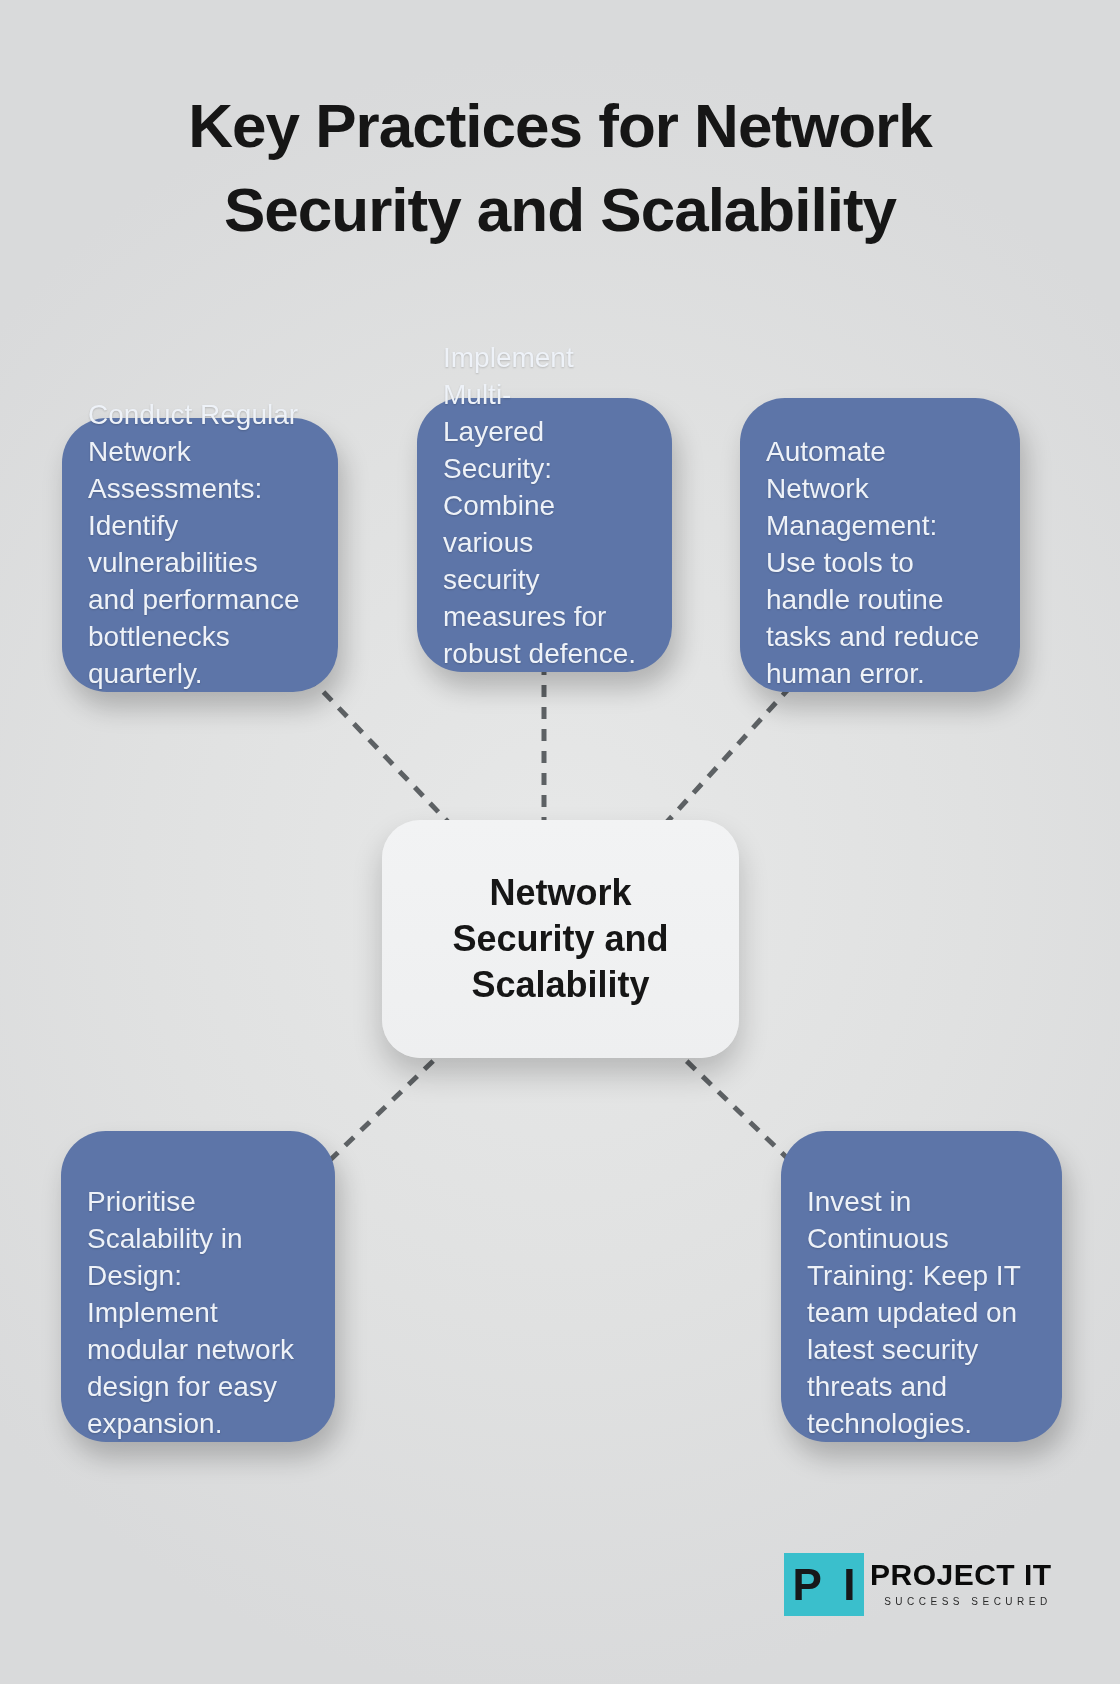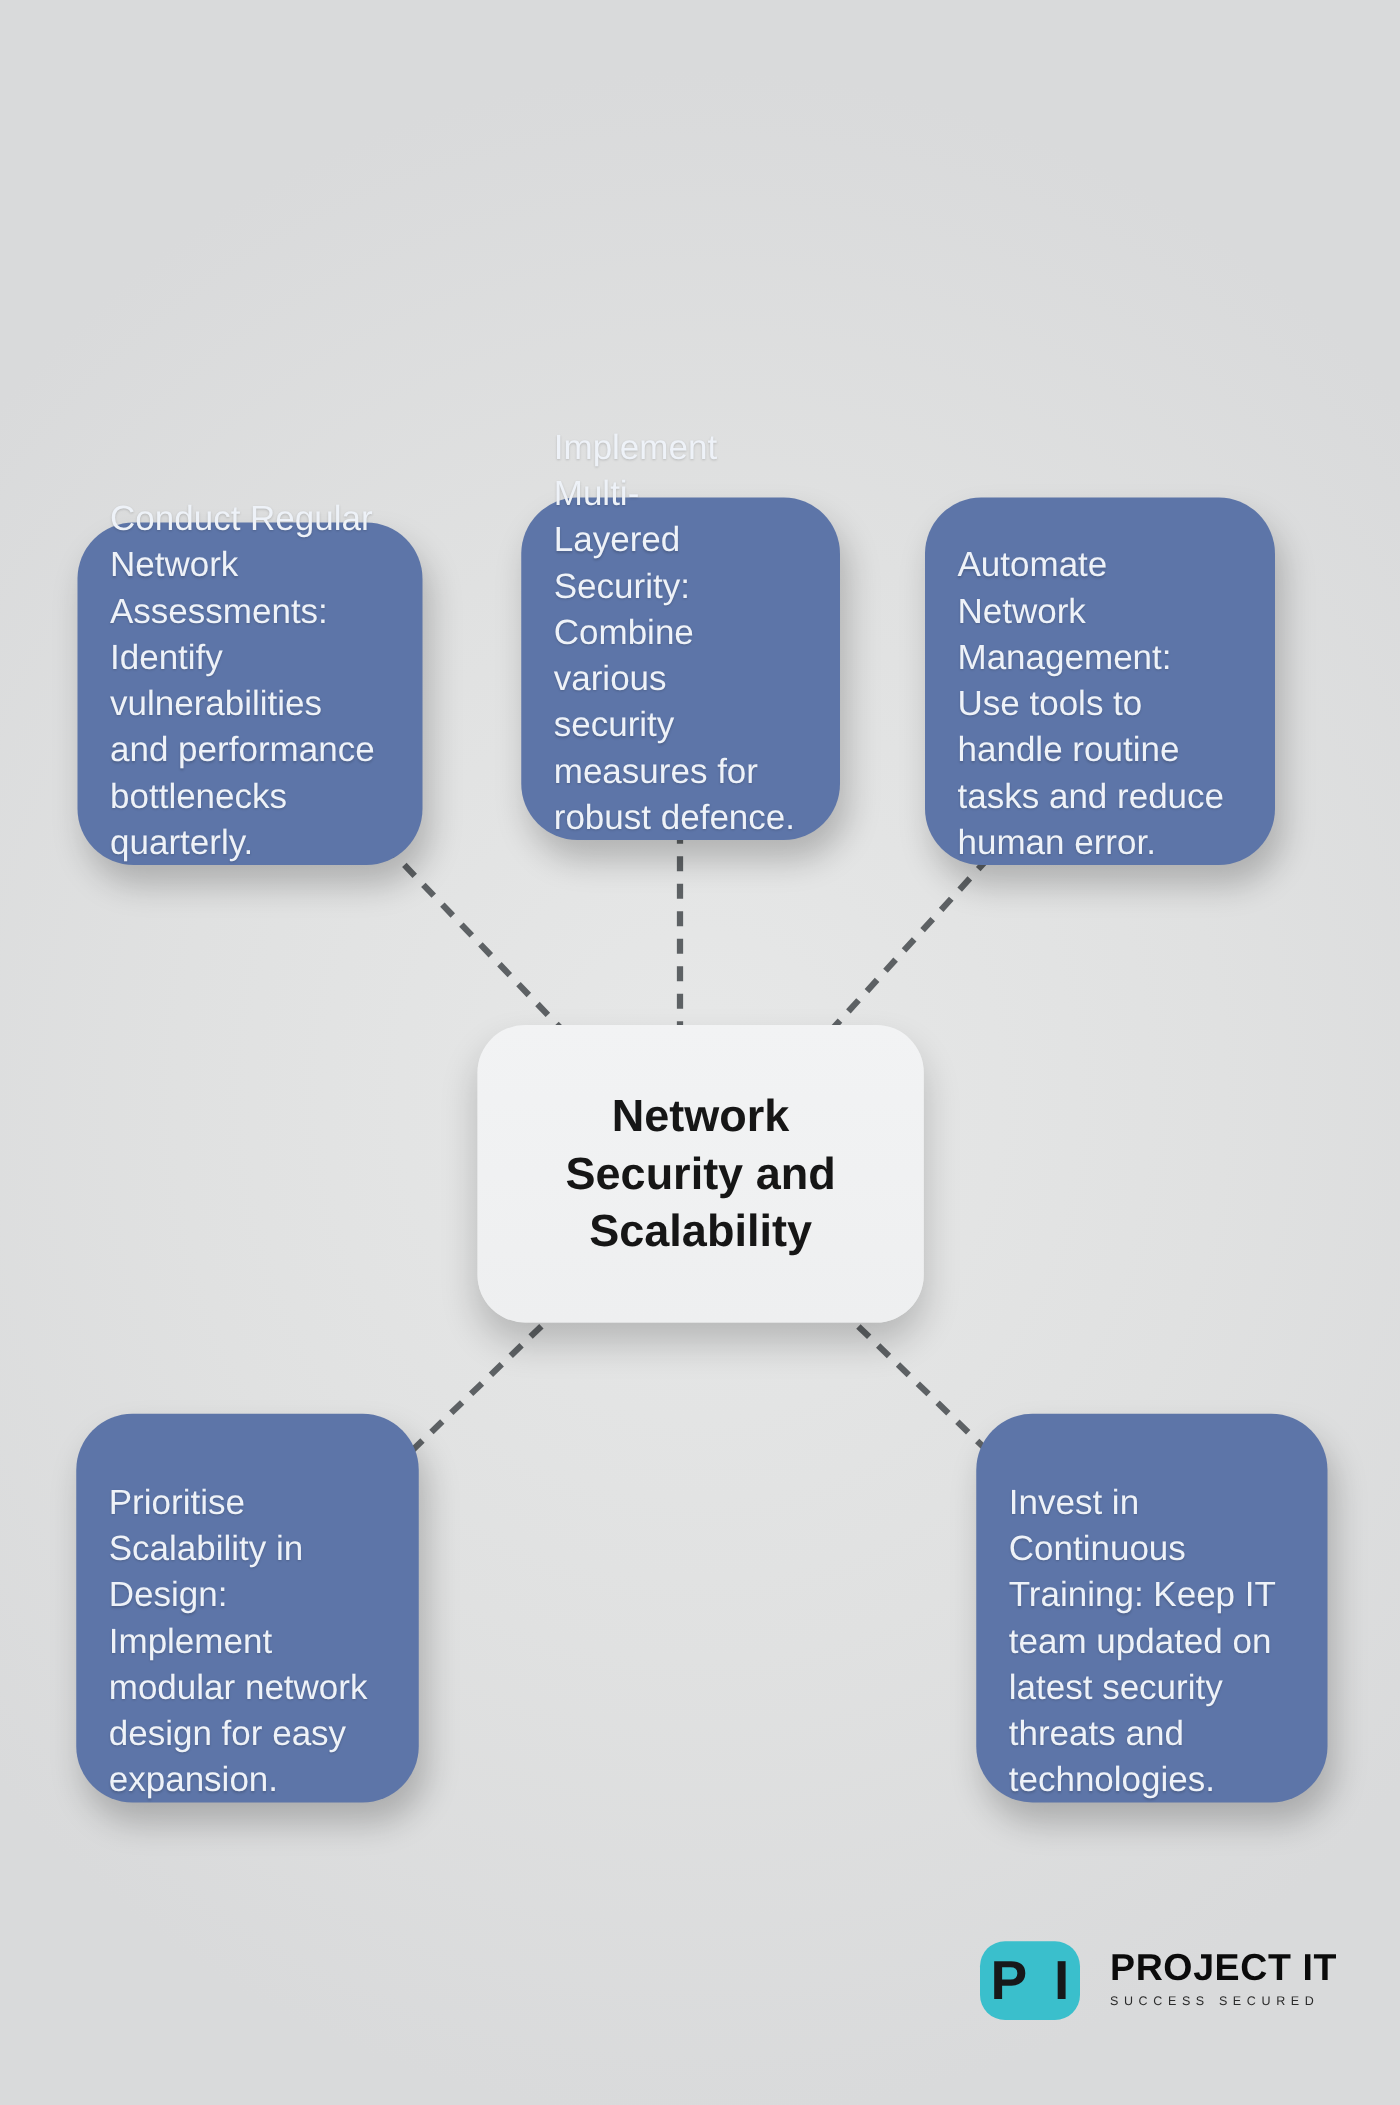--- a/index.html
+++ b/index.html
@@ -48,42 +48,44 @@
     white-space:pre-line;
   }
   .logo{
     position:absolute;z-index:2;
     left:784px;top:1553px;
     display:flex;align-items:flex-start;
   }
   .logo-mark{
     width:80px;height:63px;
     background:#3abfcc;
-    border-radius:20px;
+    border-radius:0;
     display:flex;align-items:center;justify-content:center;
     color:#17181a;
     font-size:44px;font-weight:600;letter-spacing:5px;
     padding-left:5px;box-sizing:border-box;
   }
-  .logo-text{margin-left:24px;padding-top:7px;}
+  .logo-text{margin-left:6px;padding-top:7px;text-align:right;}
   .logo-name{
     color:#0b0b0b;font-size:30px;font-weight:700;
     letter-spacing:0.5px;line-height:30px;
   }
   .logo-tagline{
     margin-top:7px;
     color:#2a2a2a;font-size:10px;font-weight:400;
     letter-spacing:4.5px;line-height:10px;
   }
 </style>
 </head>
 <body>
 
 <div class="canvas">
 
+  <h1 class="title">Key Practices for Network
+Security and Scalability</h1>
 
   <svg class="lines-layer" width="1120" height="1684" viewBox="0 0 1120 1684">
     <g stroke="#5d6164" stroke-width="5" stroke-dasharray="12 10" fill="none">
       <line x1="560" y1="939" x2="200" y2="563"></line>
       <line x1="544" y1="939" x2="544" y2="535"></line>
       <line x1="560" y1="939" x2="920" y2="545"></line>
       <line x1="560" y1="939" x2="198" y2="1287"></line>
       <line x1="560" y1="939" x2="921" y2="1287"></line>
     </g>
   </svg>

